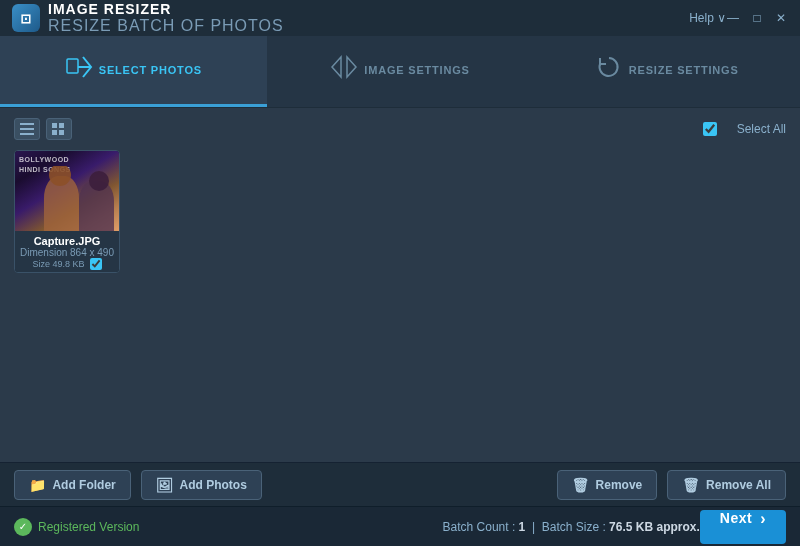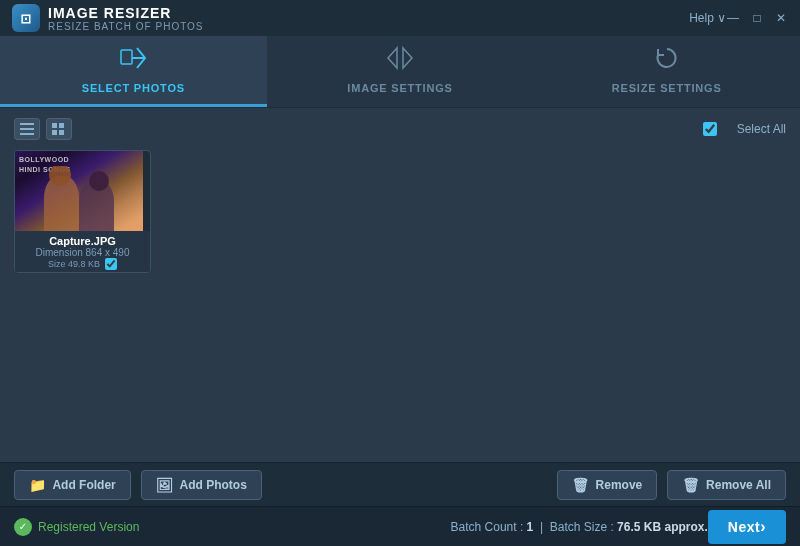--- a/index.html
+++ b/index.html
@@ -38,21 +38,21 @@
       font-size: 14px;
       color: white;
     }
     .app-title-text {
       font-size: 14px;
       font-weight: 700;
       color: #ffffff;
       letter-spacing: 1px;
     }
     .app-subtitle-text {
-      font-size: 10px;
+      font-size: 16px;
       color: #7a9bb5;
       letter-spacing: 1px;
       text-align: right;
     }
     .title-bar-right {
       display: flex;
       align-items: flex-end;
       gap: 0;
     }
     .help-btn {
@@ -81,21 +81,21 @@
     
     .tabs-bar {
       background: #253545;
       display: flex;
       height: 72px;
       border-bottom: 1px solid #1e2d3a;
     }
     .tab {
       flex: 1;
       display: flex;
-      flex-direction: column;
+      flex-direction: row;
       align-items: center;
       justify-content: center;
       gap: 6px;
       cursor: pointer;
       border-bottom: 3px solid transparent;
       font-size: 11px;
       font-weight: 600;
       letter-spacing: 0.8px;
       color: #6a8aa0;
       transition: all 0.2s;
@@ -154,21 +154,21 @@
       accent-color: #3ac5f5;
     }
 
     
     .photo-grid {
       display: flex;
       flex-wrap: wrap;
       gap: 10px;
     }
     .photo-card {
-      width: 137px;
+      width: 106px;
       background: #1e2d3a;
       border: 1px solid #3a5268;
       border-radius: 4px;
       overflow: hidden;
       position: relative;
     }
     .photo-thumb {
       width: 128px;
       height: 80px;
       background: linear-gradient(135deg, #1a1a2e 0%, #16213e 30%, #0f3460 60%, #533483 80%, #e94560 100%);
@@ -308,21 +308,21 @@
       height: 34px;
       padding: 0 20px;
       background: #1a90d6;
       border: none;
       border-radius: 4px;
       color: #ffffff;
       font-size: 14px;
       font-weight: 700;
       cursor: pointer;
       display: flex;
-      align-items: center;
+      gap: 8px;
       letter-spacing: 0.5px;
     }
     .next-arrow {
       font-size: 16px;
     }
   </style>
 </head>
 <body>
 
 <div class="title-bar">

